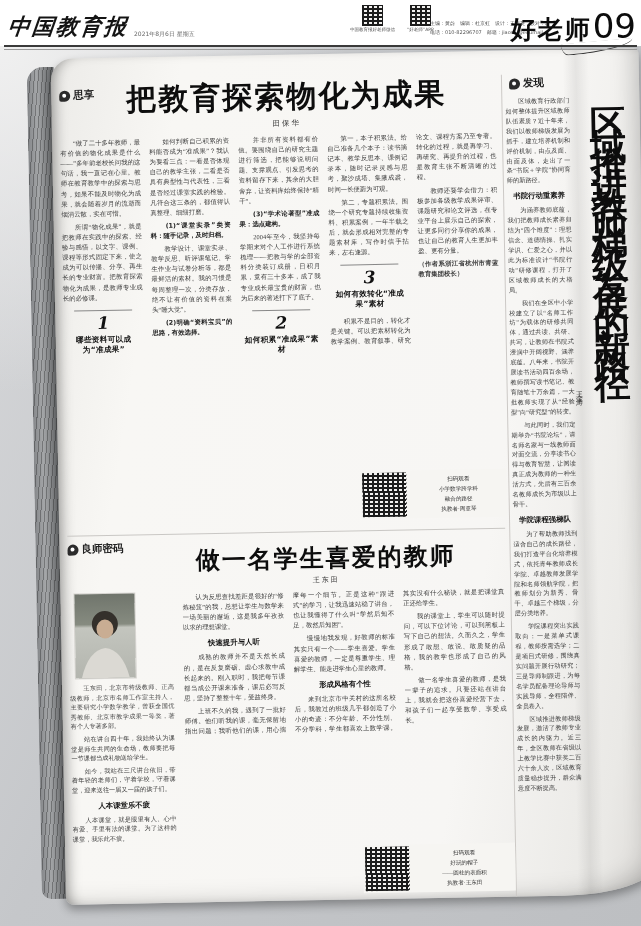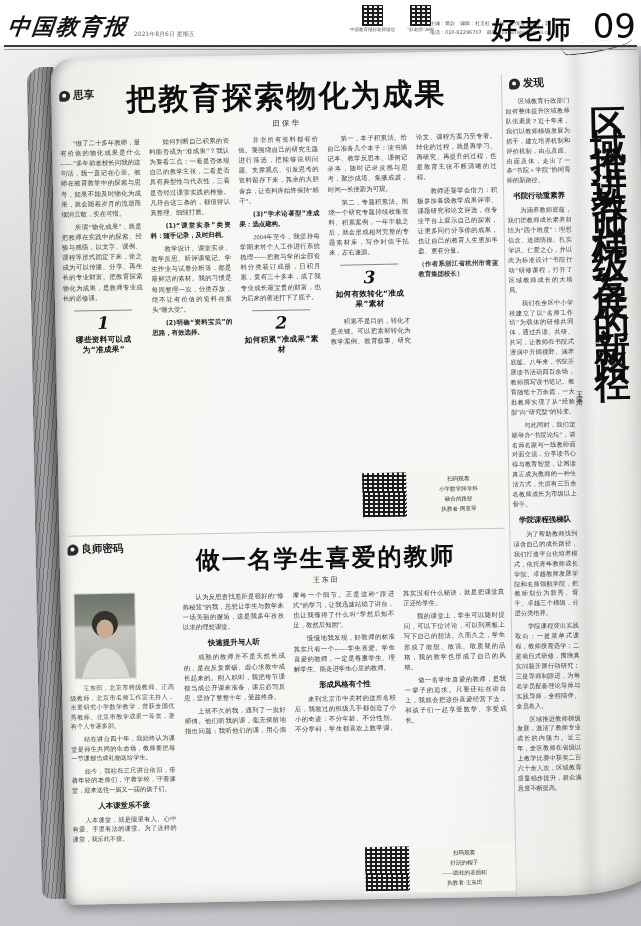--- a/index.html
+++ b/index.html
@@ -15,21 +15,21 @@
   .hqr{display:flex;flex-direction:column;align-items:center;gap:1px}
   .qr{background:repeating-linear-gradient(0deg,#1c1c1c 0 2px,transparent 2px 4px),
              repeating-linear-gradient(90deg,#1c1c1c 0 2px,#f2f1ef 2px 5px)}
   .qr-s{width:21px;height:21px}
   .qcap{font-size:4.5px;color:#555;font-family:"DejaVu Sans",sans-serif;white-space:nowrap}
   .credits{position:absolute;left:430px;top:19px;width:118px;font-size:5px;line-height:1.7;
            color:#555;font-family:"DejaVu Sans",sans-serif}
   .credits span{display:block;white-space:nowrap;overflow:hidden}
   .section-mark{position:absolute;right:5px;top:6px;display:flex;align-items:flex-end}
   .sec-name{font:900 25px "DejaVu Sans",sans-serif;letter-spacing:2px;color:#0c0c0c}
-  .page-no{font:400 34px "DejaVu Sans",sans-serif;margin-left:20px;color:#0c0c0c}
+  .page-no{font:400 34px "DejaVu Sans",sans-serif;margin-left:1px;color:#0c0c0c}
   .swoosh{position:absolute;right:8px;top:41px;width:72px;height:11px;
           border-bottom:1.6px solid #333;border-radius:0 0 90% 10%/0 0 100% 100%;transform:rotate(-5deg)}
   .rule1{position:absolute;top:45px;left:4px;right:4px;border-top:2px solid #3a3a3a;z-index:6}
   .rule2{position:absolute;top:49px;left:4px;right:4px;border-top:1px solid #9a9a9a;z-index:6}
 
   
   .backdrop{position:absolute;top:46px;left:0;right:0;bottom:0;
     background:radial-gradient(circle at 0% 0%,#f0f0f0,transparent 32%),
                linear-gradient(115deg,#d8d9db,#c5c7ca 40%,#bdbfc2)}
   .paper{position:absolute;left:28px;top:52px;width:612px;height:862px;

